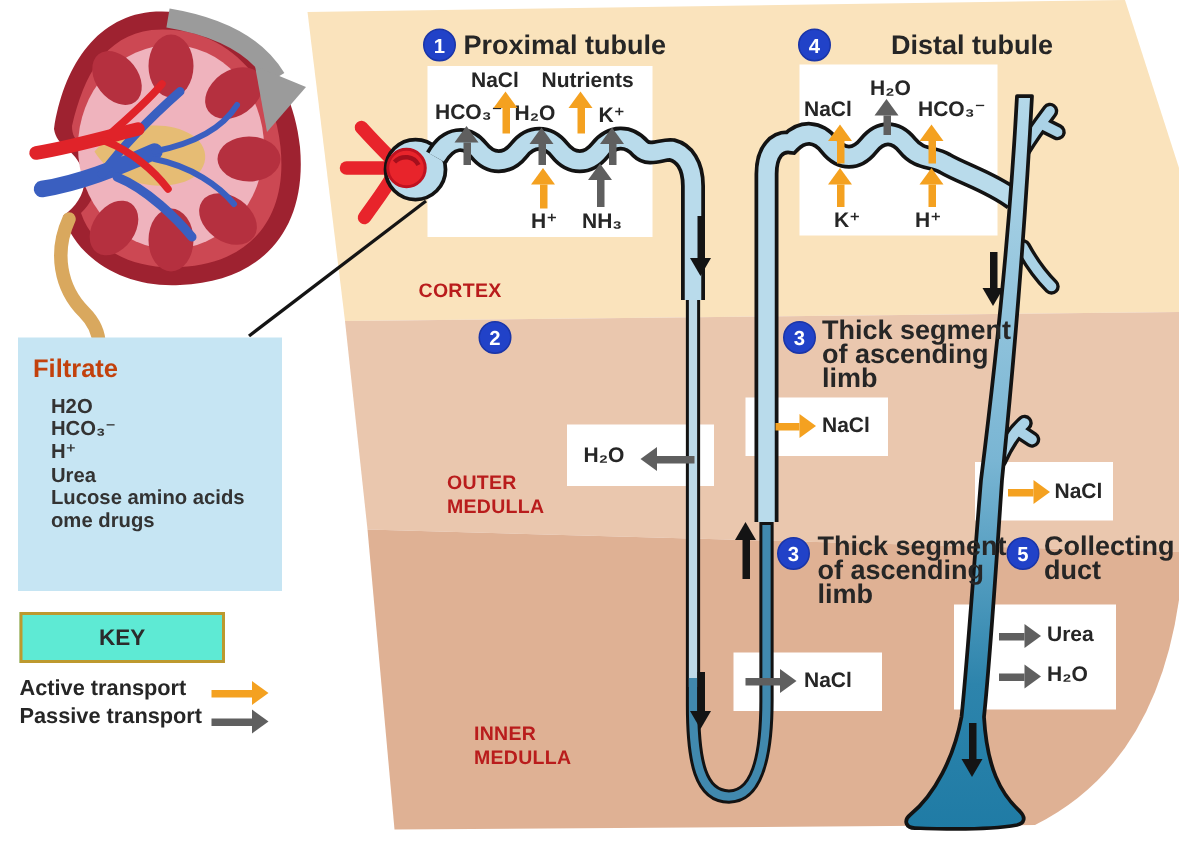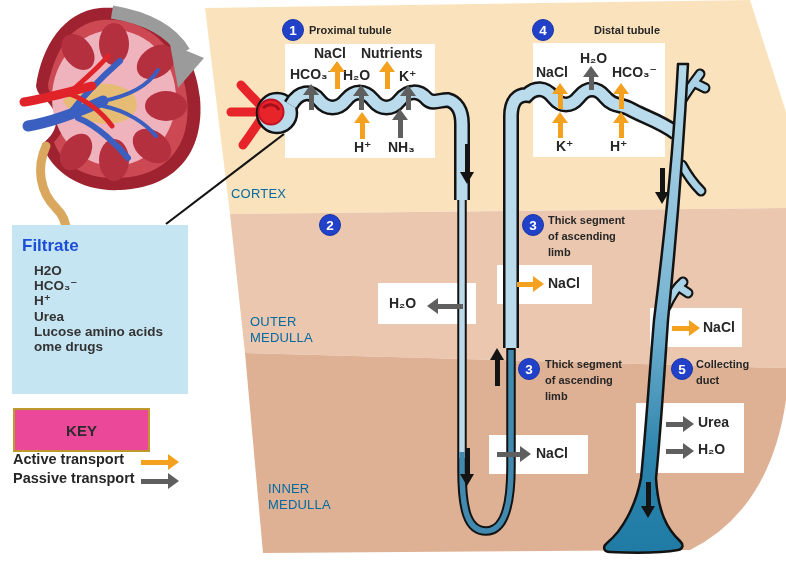--- a/index.html
+++ b/index.html
@@ -5,50 +5,50 @@
   html,body{margin:0;padding:0;background:#ffffff;}
   .stage{
     position:relative;width:786px;height:566px;overflow:hidden;background:#fff;
     font-family:"Liberation Sans","DejaVu Sans",sans-serif;color:#262626;
   }
   .stage svg.art{position:absolute;left:0;top:0;z-index:0;}
   
   .badge{position:absolute;z-index:2;width:22px;height:22px;border-radius:50%;
     background:#2142c8;border:1.5px solid #1a35a8;box-sizing:border-box;
     color:#fff;font-size:13.5px;font-weight:bold;display:flex;align-items:center;justify-content:center;}
-  .ctext{position:absolute;z-index:2;font-size:11px;font-weight:bold;line-height:16px;color:#262626;}
+  .ctext{position:absolute;z-index:2;font-size:18px;font-weight:bold;line-height:16px;color:#262626;}
   .ctext span{display:block;white-space:nowrap;}
   
   .chem{position:absolute;z-index:2;font-size:14px;font-weight:bold;color:#262626;white-space:nowrap;}
   
-  .region{position:absolute;z-index:2;font-size:13px;font-weight:normal;line-height:15.5px;letter-spacing:.2px;color:#0369a1;}
+  .region{position:absolute;z-index:2;font-size:13px;font-weight:bold;line-height:15.5px;letter-spacing:.2px;color:#b91c1c;margin-left:48px;}
   .region span{display:block;}
   
   .ar{position:absolute;z-index:3;display:flex;}
   .ar.up,.ar.down{flex-direction:column;align-items:center;width:16px;}
   .ar.right,.ar.left{flex-direction:row;align-items:center;height:16px;}
   .ar .shaft{background:var(--c);}
   .ar.up .shaft,.ar.down .shaft{width:5px;flex:1;}
   .ar.right .shaft,.ar.left .shaft{height:5px;flex:1;}
   .ar .head{width:0;height:0;}
   .ar.up .head{border-left:8px solid transparent;border-right:8px solid transparent;border-bottom:11px solid var(--c);}
   .ar.down .head{border-left:8px solid transparent;border-right:8px solid transparent;border-top:11px solid var(--c);}
   .ar.right .head{border-top:8px solid transparent;border-bottom:8px solid transparent;border-left:11px solid var(--c);}
   .ar.left .head{border-top:8px solid transparent;border-bottom:8px solid transparent;border-right:11px solid var(--c);}
   .orange{--c:#f4a120;} .gray{--c:#5f5f5f;}
   .flow{--c:#141414;width:15px;}
   .flow .shaft{width:4px;}
   .flow.down .head{border-left:7.5px solid transparent;border-right:7.5px solid transparent;border-top:12px solid var(--c);}
   .flow.up .head{border-left:7.5px solid transparent;border-right:7.5px solid transparent;border-bottom:12px solid var(--c);}
   
   .filtrate{position:absolute;z-index:2;left:12px;top:225px;width:176px;height:169px;background:#c6e5f3;}
-  .filtrate .ftitle{margin:11px 0 0 10px;font-size:17px;font-weight:bold;color:#1d4ed8;}
+  .filtrate .ftitle{margin:11px 0 0 10px;font-size:17px;font-weight:bold;color:#c2410c;}
   .filtrate .fitems{margin:7px 0 0 22px;font-size:13.5px;font-weight:bold;line-height:15.2px;color:#333;}
   
-  .keybox{position:absolute;z-index:2;left:13px;top:408px;width:137px;height:44px;background:#ec4899;
+  .keybox{position:absolute;z-index:2;left:13px;top:408px;width:137px;height:34px;background:#5eead4;
     border:2px solid #bd992e;box-sizing:border-box;display:flex;align-items:center;justify-content:center;
     font-size:15px;font-weight:bold;color:#2b2b2b;}
   .keylabel{position:absolute;z-index:2;font-size:14.5px;font-weight:bold;color:#262626;white-space:nowrap;}
 </style>
 </head>
 <body>
 
 <div class="stage">
 
   <svg class="art" width="786" height="566" viewBox="0 0 786 566">

